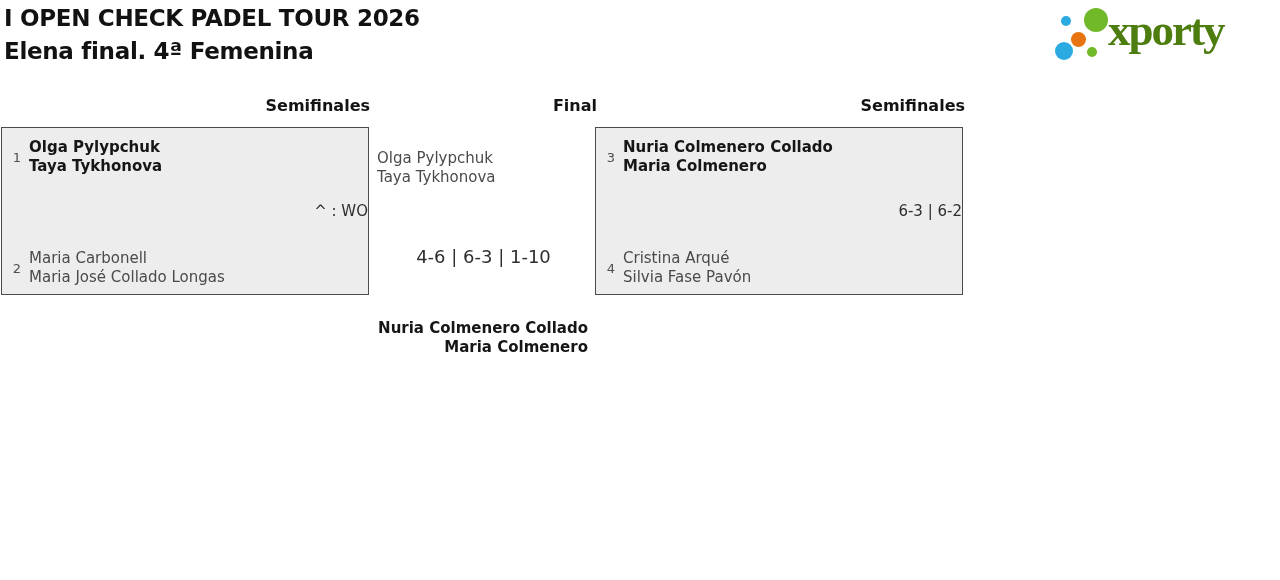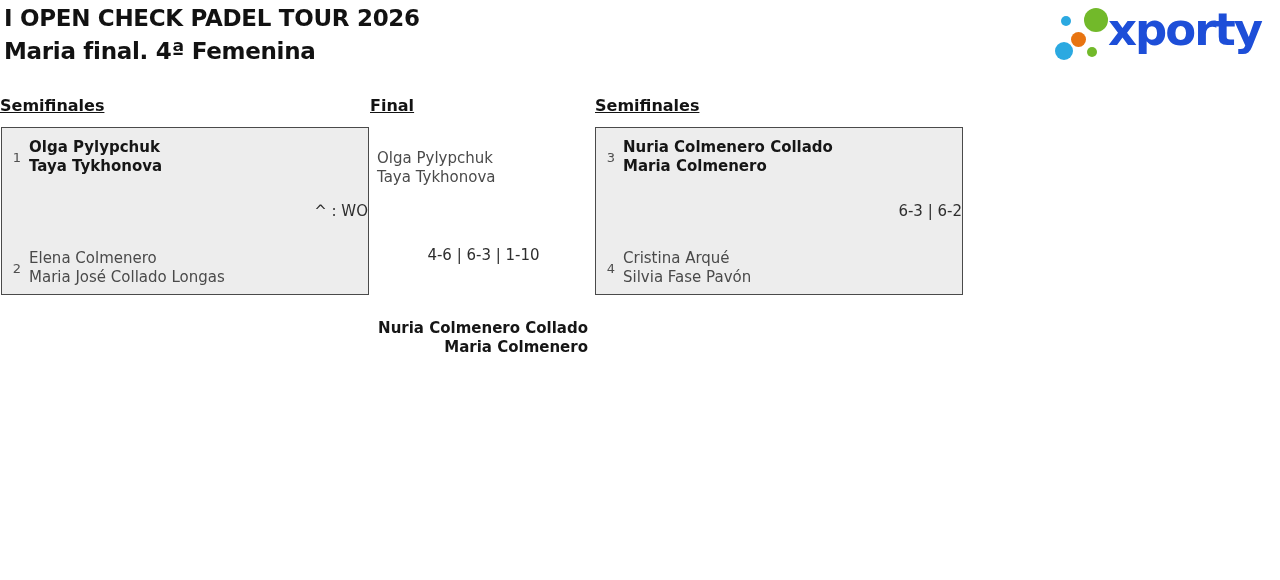--- a/index.html
+++ b/index.html
@@ -13,25 +13,25 @@
 
   
   .logo { position: absolute; left: 1050px; top: 0; width: 230px; height: 70px; cursor: pointer; }
   .dot { position: absolute; border-radius: 50%; }
   .dot-blue-small  { left: 11px; top: 16px; width: 10px; height: 10px; background: #2ba9e1; }
   .dot-green-large { left: 34px; top: 8px;  width: 24px; height: 24px; background: #72b92a; }
   .dot-orange     { left: 21px; top: 32px; width: 15px; height: 15px; background: #e87411; }
   .dot-blue-big   { left: 5px;  top: 42px; width: 18px; height: 18px; background: #2ba9e1; }
   .dot-green-small{ left: 37px; top: 47px; width: 10px; height: 10px; background: #72b92a; }
   .logo-text { position: absolute; left: 58px; top: 2px; font-size: 45px; font-weight: 800;
-               color: #1d4ed8; letter-spacing: -2px; line-height: 56px; }
+               color: #4d7c0f; letter-spacing: -2px; line-height: 56px; font-family: Liberation Serif, serif; }
 
   
   .round-header { position: absolute; top: 96px; font-size: 16px; font-weight: 700;
-                  color: #131313; text-align: left; text-decoration: underline; }
+                  color: #131313; text-align: right; }
   .rh-left  { left: 0;    width: 370px; }
   .rh-mid   { left: 370px; width: 227px; }
   .rh-right { left: 595px; width: 370px; }
 
   
   .match-box { position: absolute; top: 127px; width: 368px; height: 168px;
                background: #ededed; border: 1px solid #4a4a4a; }
   .box-left  { left: 1px; }
   .box-right { left: 595px; }
   .team { position: absolute; left: 8px; right: 8px; display: flex; align-items: center; }
@@ -41,32 +41,32 @@
   .names { font-size: 15px; line-height: 19px; }
   .names.winner { font-weight: 700; color: #161616; }
   .names.loser  { font-weight: 400; color: #4a4a4a; }
   .box-score { position: absolute; left: 0; right: 0; top: 74px; text-align: right;
                font-size: 15px; color: #2e2e2e; }
 
   
   .final-team { position: absolute; left: 377px; top: 149px; font-size: 15px; line-height: 19px;
                 font-weight: 400; color: #4a4a4a; }
   .final-score { position: absolute; left: 370px; top: 246px; width: 227px; text-align: center;
-                 font-size: 15px; color: #2e2e2e; }
+                 font-size: 18px; color: #2e2e2e; }
   .champion { position: absolute; left: 330px; top: 319px; width: 258px; text-align: right;
               font-size: 15px; line-height: 19px; font-weight: 700; color: #161616; }
 </style>
 </head>
 <body>
 
 <div class="page">
 
   <div class="title-block">
     <div class="title-line">I OPEN CHECK PADEL TOUR 2026</div>
-    <div class="title-line">Maria final. 4ª Femenina</div>
+    <div class="title-line">Elena final. 4ª Femenina</div>
   </div>
 
   <div class="logo">
     <span class="dot dot-blue-small"></span>
     <span class="dot dot-green-large"></span>
     <span class="dot dot-orange"></span>
     <span class="dot dot-blue-big"></span>
     <span class="dot dot-green-small"></span>
     <span class="logo-text">xporty</span>
   </div>
@@ -80,21 +80,21 @@
       <span class="seed">1</span>
       <div class="names winner">
         <div>Olga Pylypchuk</div>
         <div>Taya Tykhonova</div>
       </div>
     </div>
     <div class="box-score">^ : WO</div>
     <div class="team team-bottom">
       <span class="seed">2</span>
       <div class="names loser">
-        <div>Elena Colmenero</div>
+        <div>Maria Carbonell</div>
         <div>Maria José Collado Longas</div>
       </div>
     </div>
   </div>
 
   <div class="match-box box-right">
     <div class="team team-top">
       <span class="seed">3</span>
       <div class="names winner">
         <div>Nuria Colmenero Collado</div>

